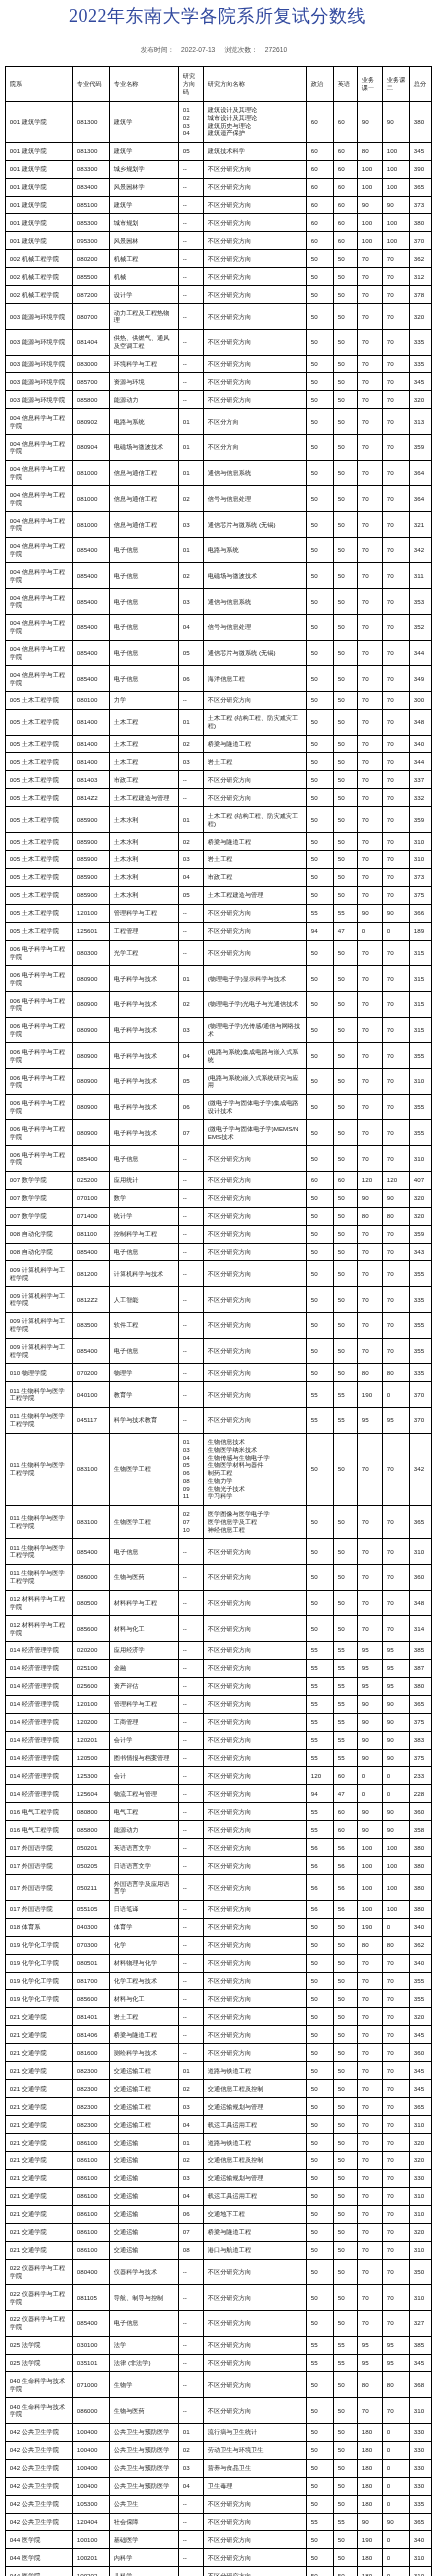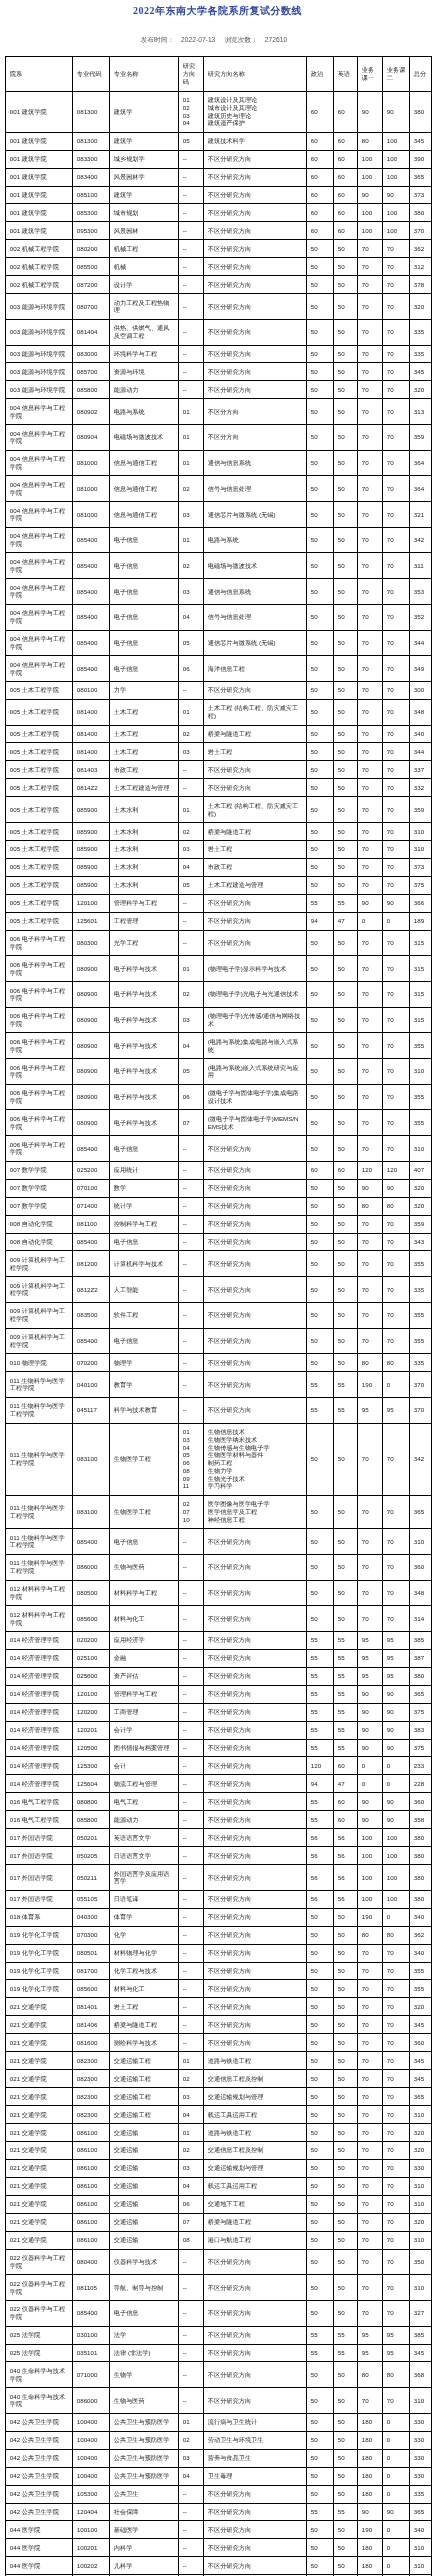--- a/index.html
+++ b/index.html
@@ -13,22 +13,22 @@
   .page {
     width: 435px;
     min-height: 3408px;
     box-sizing: border-box;
     padding-top: 4.1px;
   }
   .page-title {
     margin: 0 0 17.5px 0;
     text-align: center;
     font-family: "Liberation Serif", serif;
-    font-weight: bold;
-    font-size: 10px;
+    font-weight: normal;
+    font-size: 18px;
     letter-spacing: 0.5px;
     color: var(--title-color, #31499e);
   }
   .meta-line {
     text-align: center;
     font-size: 6.7px;
     color: var(--meta-color, #575757);
     margin-bottom: 11.3px;
   }
   .meta-line .meta-label { margin-right: 5.2px; }

